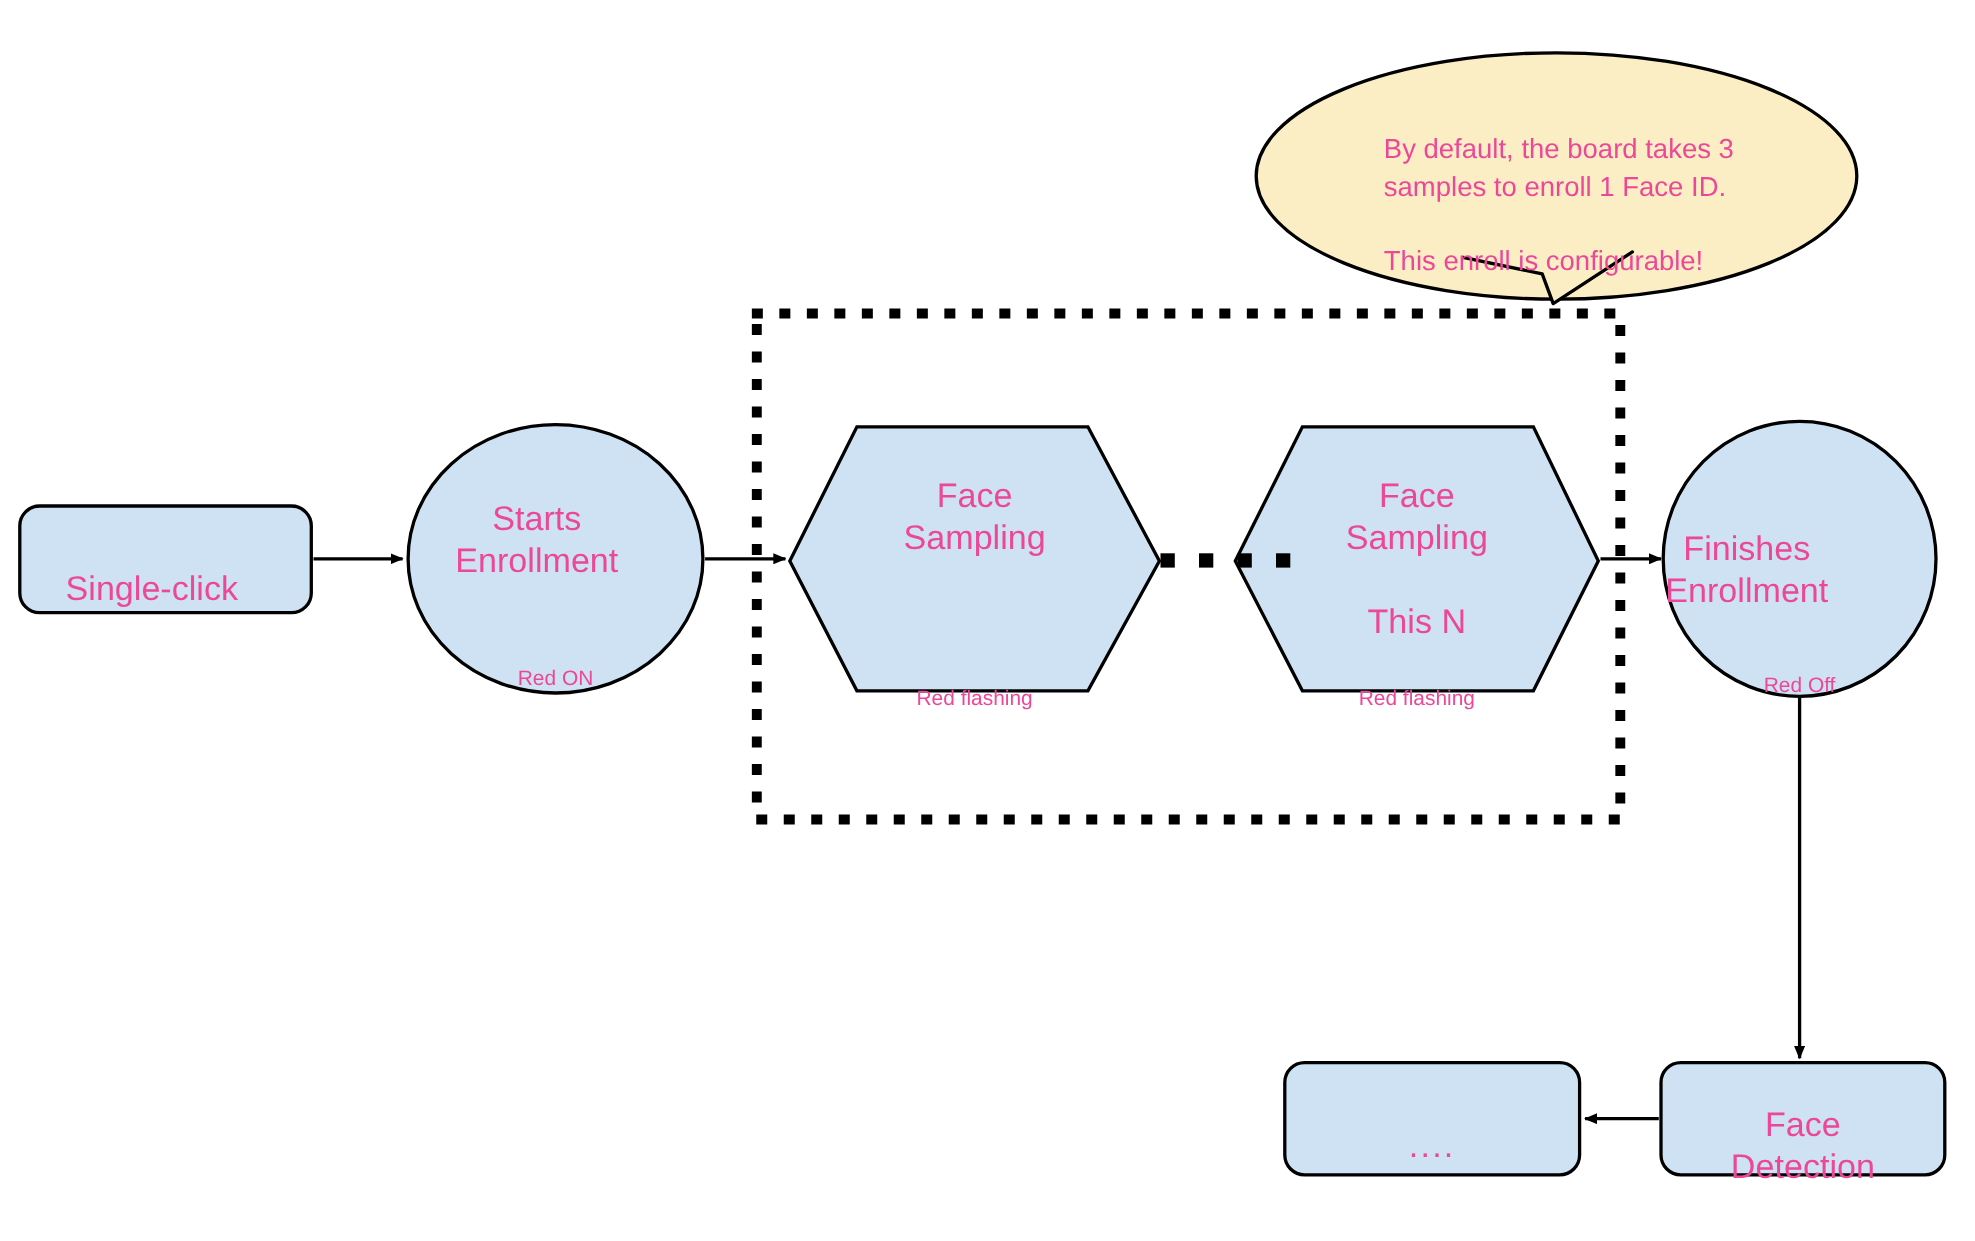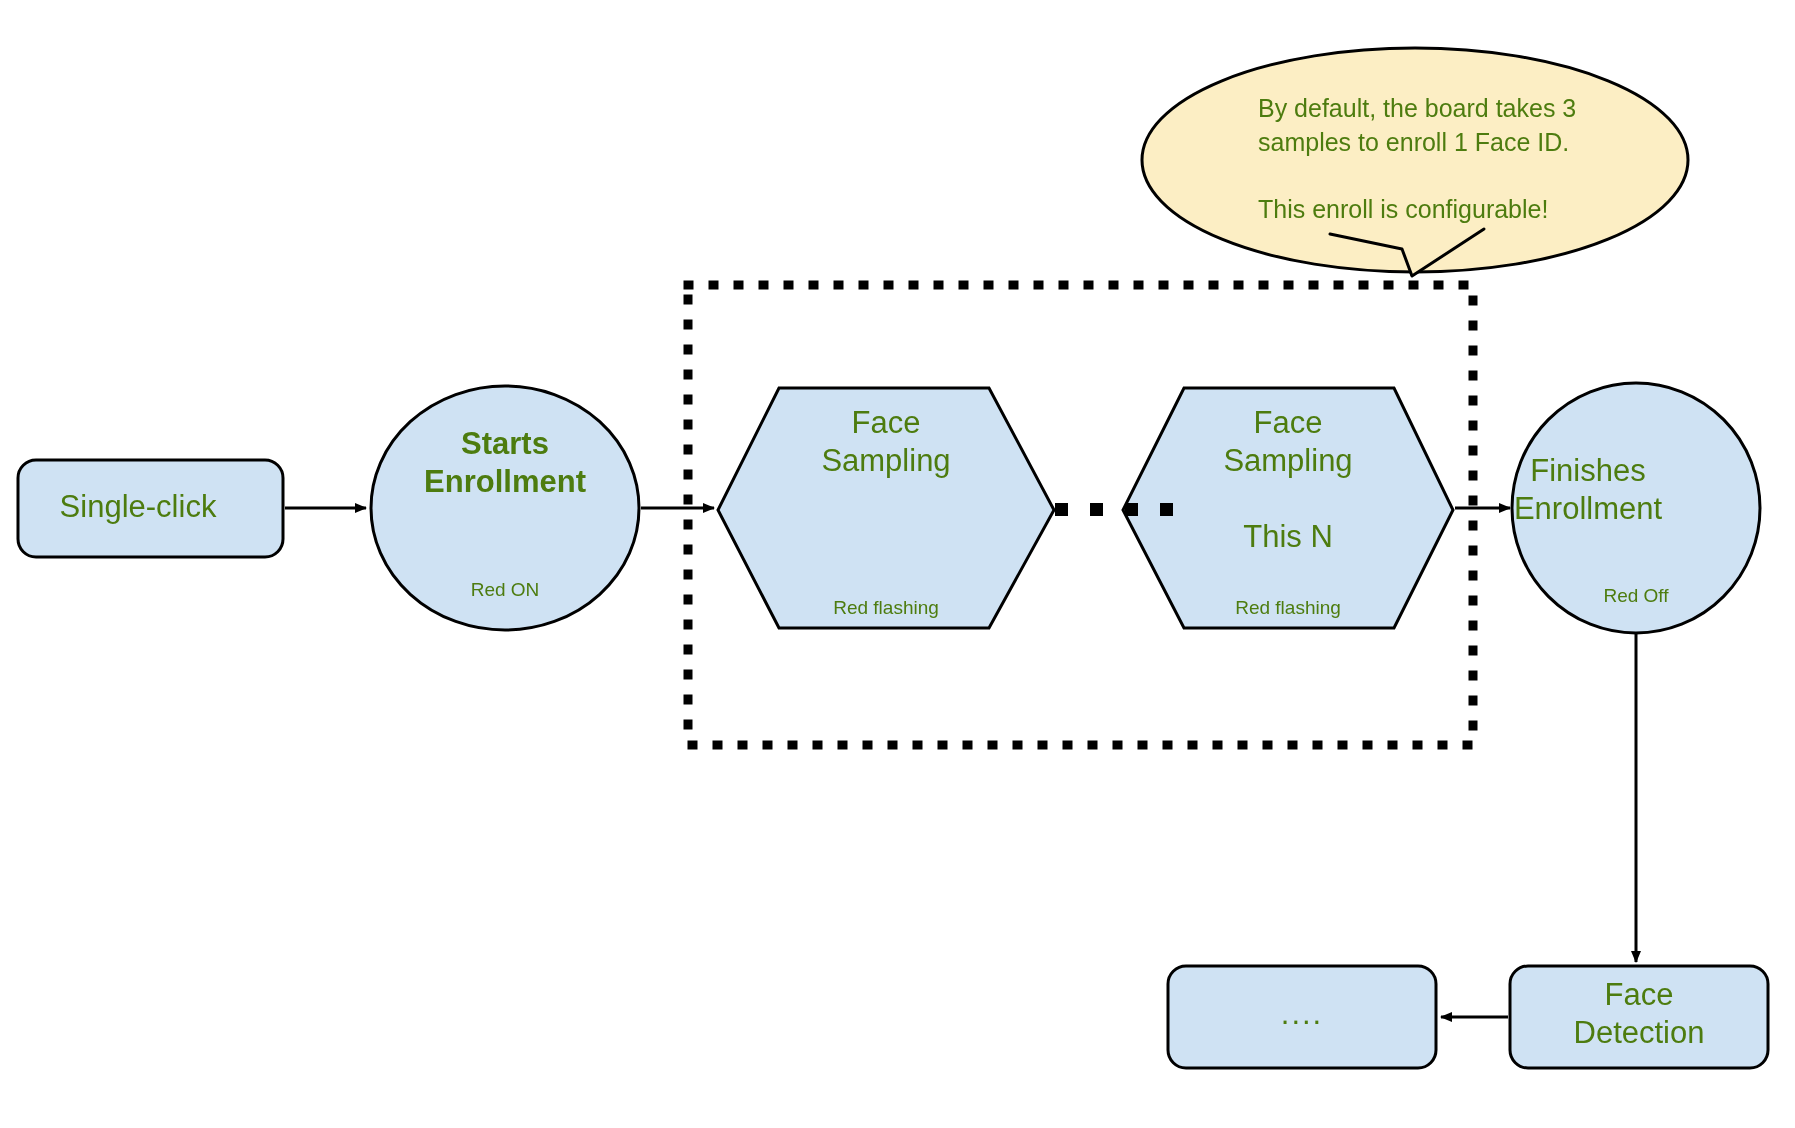--- a/index.html
+++ b/index.html
@@ -23,23 +23,24 @@
     position: absolute;
     left: 0;
     top: 0;
     width: 1795px;
     height: 1128px;
   }
   .node-label {
     position: absolute;
     text-align: center;
     line-height: 1.22;
-    color: #4d7c0f;
+    color: #ec4899;
     pointer-events: none;
     white-space: pre-line;
+    margin-top: 28px;
   }
   .lbl-main {
     font-size: 31px;
   }
   .lbl-small {
     font-size: 19px;
   }
   .lbl-callout {
     font-size: 25px;
     text-align: left;
@@ -95,21 +96,21 @@
 
     <line x1="1508" y1="1017" x2="1441" y2="1017" stroke="#000000" stroke-width="3" marker-end="url(#arrowhead)"></line>
 
     <path d="M1402,248 L1412,275 L1482,228 L1330,232 Z" fill="#fceec4" stroke="#000000" stroke-width="3" stroke-linejoin="round"></path>
     <ellipse cx="1415" cy="160" rx="273" ry="112" fill="#fceec4" stroke="#000000" stroke-width="3"></ellipse>
     <path d="M1330,234 L1402,249 L1412,276 L1484,229" fill="#fceec4" stroke="#000000" stroke-width="3" stroke-linejoin="round" stroke-linecap="round"></path>
   </svg>
 
   <div class="node-label lbl-main" style="left:18px; top:488px; width:240px;">Single-click</div>
 
-  <div class="node-label lbl-main" style="left:371px; top:425px; width:268px;font-weight:bold;">Starts
+  <div class="node-label lbl-main" style="left:354px; top:425px; width:268px;">Starts
 Enrollment</div>
   <div class="node-label lbl-small" style="left:371px; top:578px; width:268px;">Red ON</div>
 
   <div class="node-label lbl-main" style="left:718px; top:404px; width:336px;">Face
 Sampling</div>
   <div class="node-label lbl-small" style="left:718px; top:596px; width:336px;">Red flashing</div>
 
   <div class="node-label lbl-main" style="left:1123px; top:404px; width:330px;">Face
 Sampling</div>
   <div class="node-label lbl-main" style="left:1123px; top:518px; width:330px;">This N</div>

